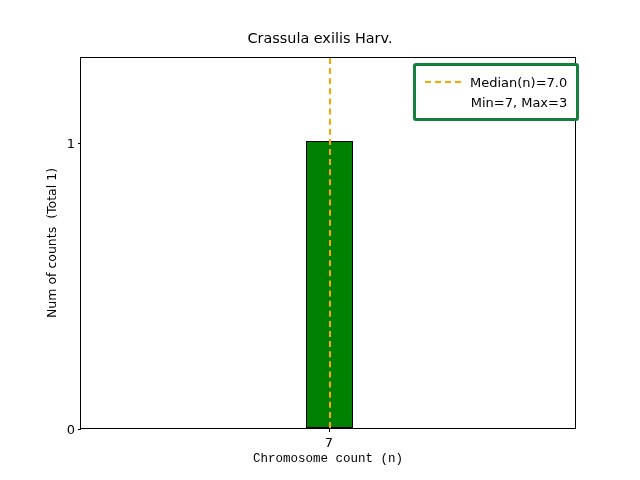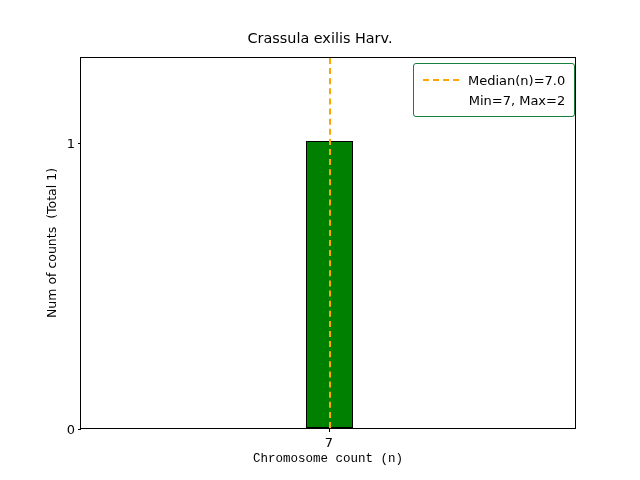--- a/index.html
+++ b/index.html
@@ -117,21 +117,21 @@
     text-align: center;
     font-size: 12.5px;
     color: #000000;
     white-space: pre;
   }
   
   #legend {
     position: absolute;
     left: 332px;
     top: 5px;
-    border: 1px solid #15803d;
+    border: 3px solid #15803d;
     border-radius: 3px;
     background: #ffffff;
     padding: 6px 9px 6px 9px;
     box-sizing: border-box;
   }
   .legend-row {
     display: flex;
     align-items: center;
     height: 20px;
   }
@@ -176,21 +176,21 @@
     <div class="xtick-mark" style="left:248px;"></div>
     <div class="xtick-label" style="left:248px;">7</div>
 
     <div id="legend">
       <div class="legend-row">
         <span class="legend-sample"></span>
         <span class="legend-text">Median(n)=7.0</span>
       </div>
       <div class="legend-row">
         <span class="legend-sample blank"></span>
-        <span class="legend-text">Min=7, Max=2</span>
+        <span class="legend-text">Min=7, Max=3</span>
       </div>
     </div>
 
   </div>
 
   <div id="xlabel">Chromosome count (n)</div>
 
   <div id="ylabel">Num of counts  (Total 1)</div>
 
 </div>

